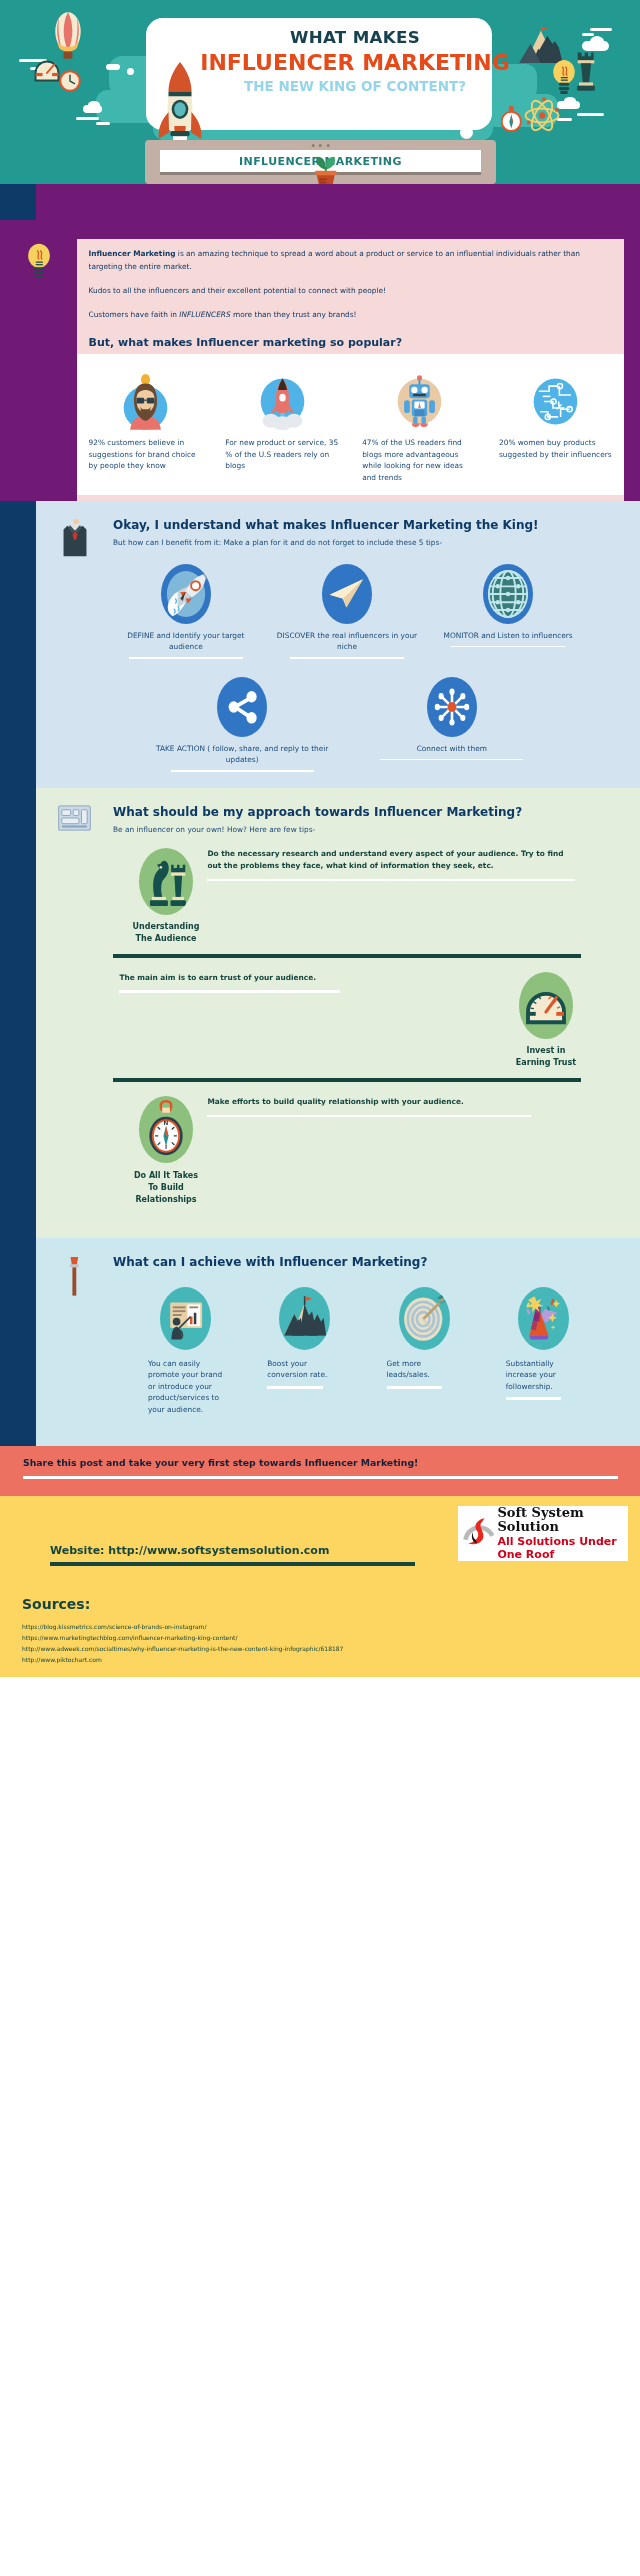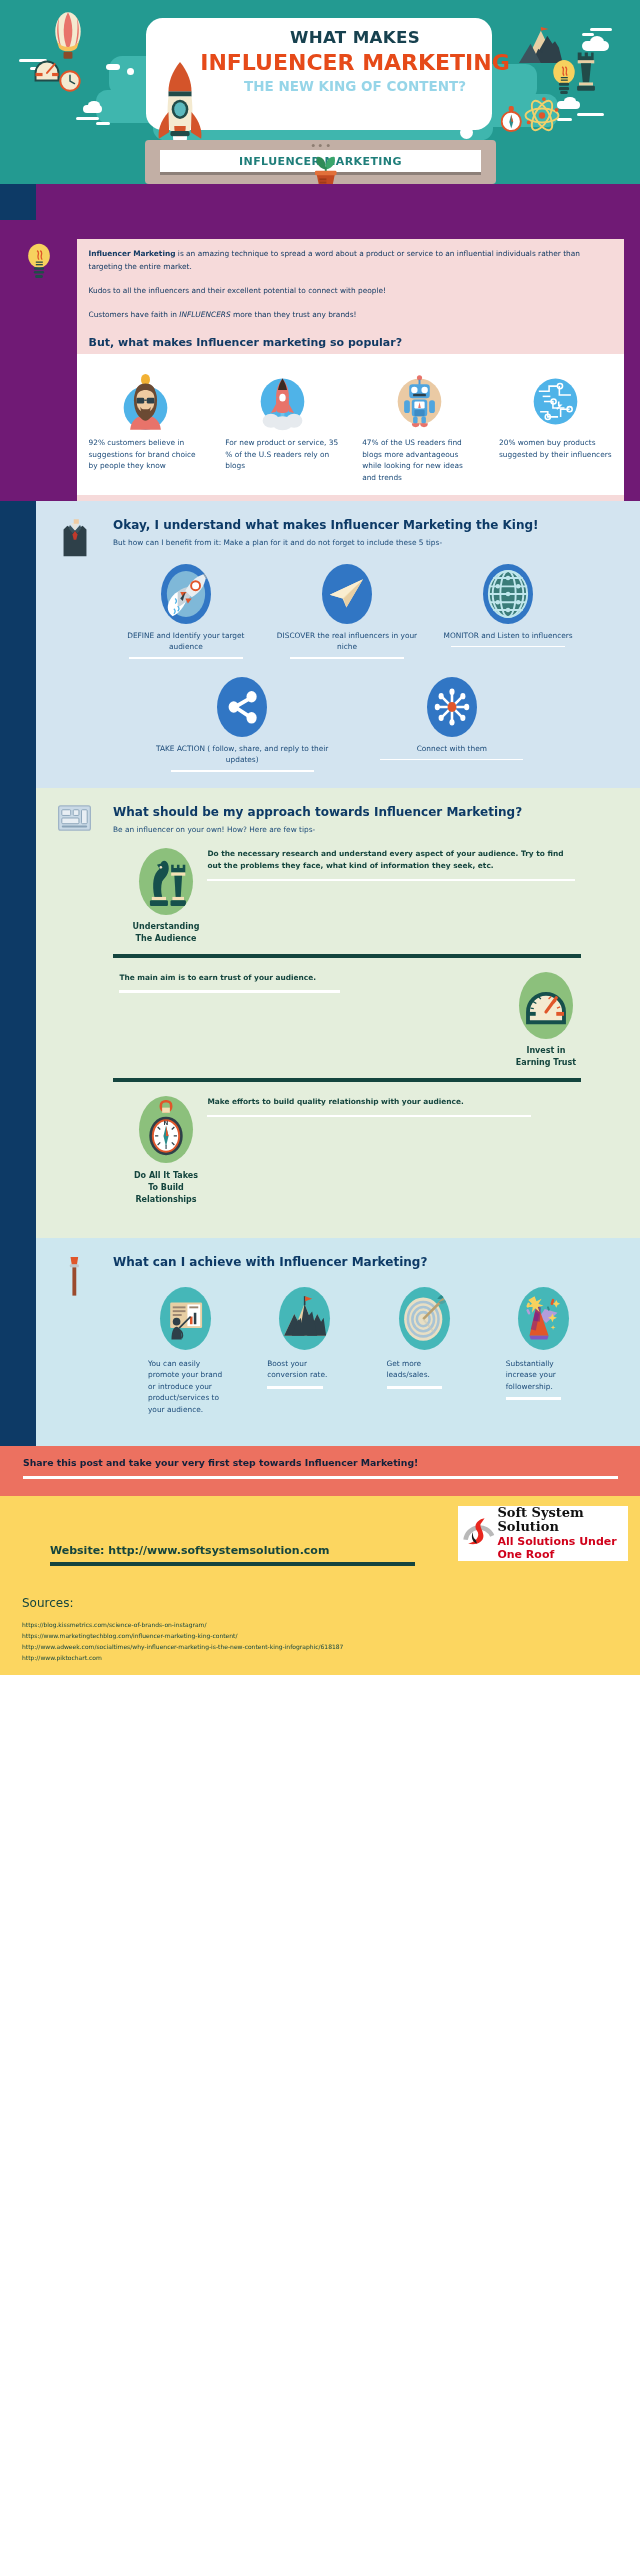--- a/index.html
+++ b/index.html
@@ -223,21 +223,21 @@
   .footer { background:#FCD660; padding:13px 0 11.5px 0; position:relative; min-height:173px;}
   .footer .wrap { padding:0 22px; }
   .site {
     font-family:"DejaVu Sans", sans-serif;
     font-weight:bold; font-size:11px; color:#14453E;margin-left:28px;
   }
   .site .ul { height:4.5px; background:#14453E; width:365px; margin-top:5.1px;}
   .srch { margin-top:29.5px; }
   .srch .h {
     font-family:"DejaVu Sans", sans-serif;
-    font-weight:normal; font-size:12px; color:#14453E;
+    font-weight:bold; font-size:14px; color:#14453E;
   }
   .srch ul { list-style:none; margin-top:9px; }
   .srch li {
     font-family:"DejaVu Sans", sans-serif;
     font-size:6px; color:#14453E; line-height:1.85;
   }
   .logo {
     position:absolute; right:13px; top:10.3px;
     width:170px; height:55px; background:#fff;
     display:flex; align-items:center; padding-left:5.1px;

